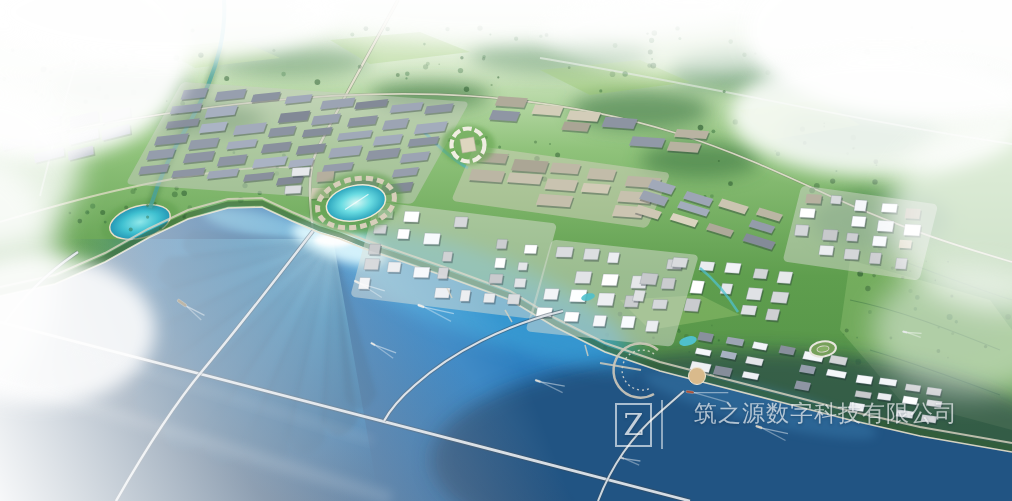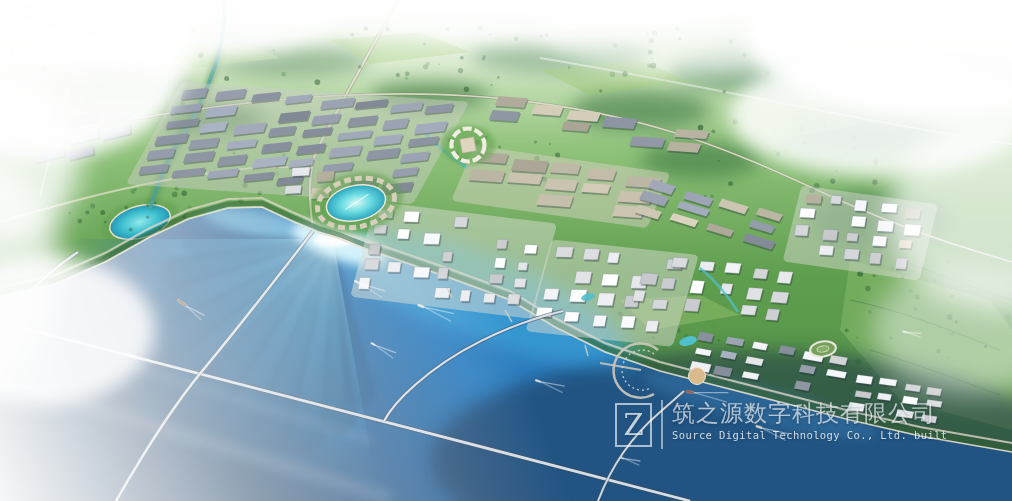--- a/index.html
+++ b/index.html
@@ -4,21 +4,21 @@
 <style>
   html,body{margin:0;padding:0;background:#1a2430;}
   .scene{position:relative;width:1012px;height:501px;overflow:hidden;background:#26476b;}
   .scene svg{position:absolute;left:0;top:0;}
   .watermark{position:absolute;left:615px;top:400px;display:flex;align-items:flex-start;pointer-events:none;z-index:5;}
   .wm-logo{width:33px;height:40px;margin-top:3px;border:2px solid rgba(255,255,255,.62);
     display:flex;align-items:center;justify-content:center;
     font-family:"DejaVu Serif",serif;font-size:29px;line-height:1;color:rgba(255,255,255,.74);
     text-shadow:0 1px 3px rgba(10,35,60,.35);}
   .wm-sep{width:2px;height:49px;background:rgba(255,255,255,.5);margin:0 9px 0 9px;}
-  .wm-text{display:flex;flex-direction:column;}
+  .wm-text{display:flex;flex-direction:column;margin-left:22px;}
   .wm-cn{font-family:"DejaVu Sans",sans-serif;font-size:23px;letter-spacing:1px;line-height:1.15;
     color:rgba(255,255,255,.66);text-shadow:0 1px 3px rgba(10,35,60,.4);white-space:nowrap;}
   .wm-en{font-family:"DejaVu Sans Mono",monospace;font-size:10.5px;letter-spacing:.4px;margin-top:3px;
     color:rgba(255,255,255,.8);text-shadow:0 1px 2px rgba(10,35,60,.4);white-space:nowrap;}
 </style>
 </head>
 <body>
 
 <div class="scene">
 <svg width="1012" height="501" viewBox="0 0 1012 501">
@@ -924,16 +924,15 @@
   </g>
 </svg>
 
 <div class="watermark">
   <div class="wm-logo">
     <span>Z</span>
   </div>
   <div class="wm-sep"></div>
   <div class="wm-text">
     <div class="wm-cn">筑之源数字科技有限公司</div>
-    <div class="wm-en">Source Digital Technology Co., Ltd. built</div>
   </div>
 </div>
 </div>
 
 </body></html>

